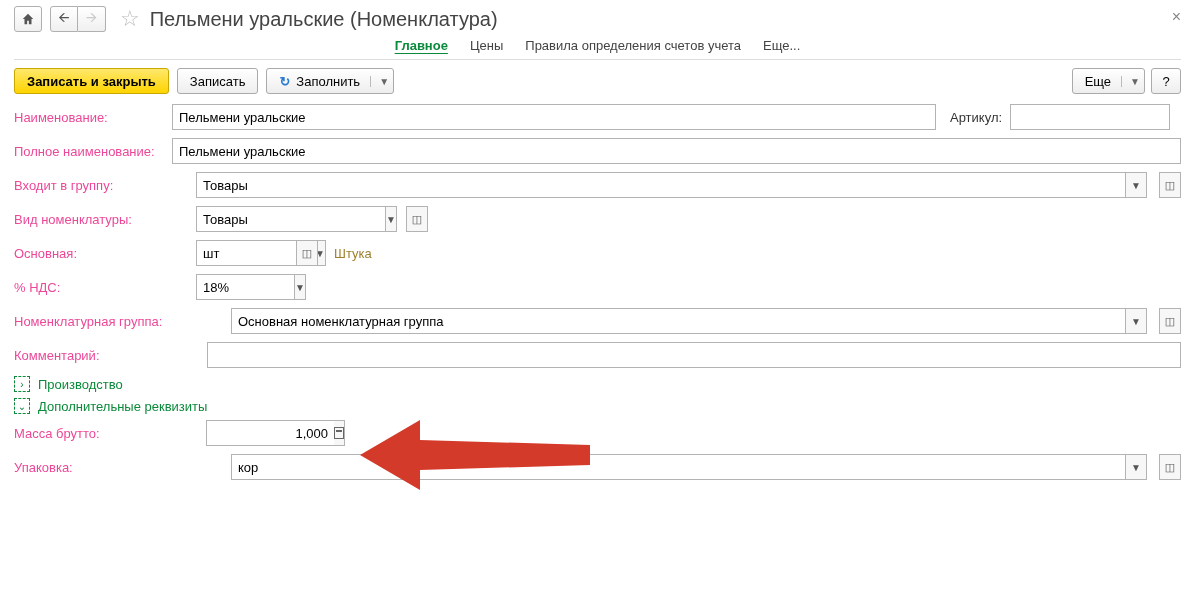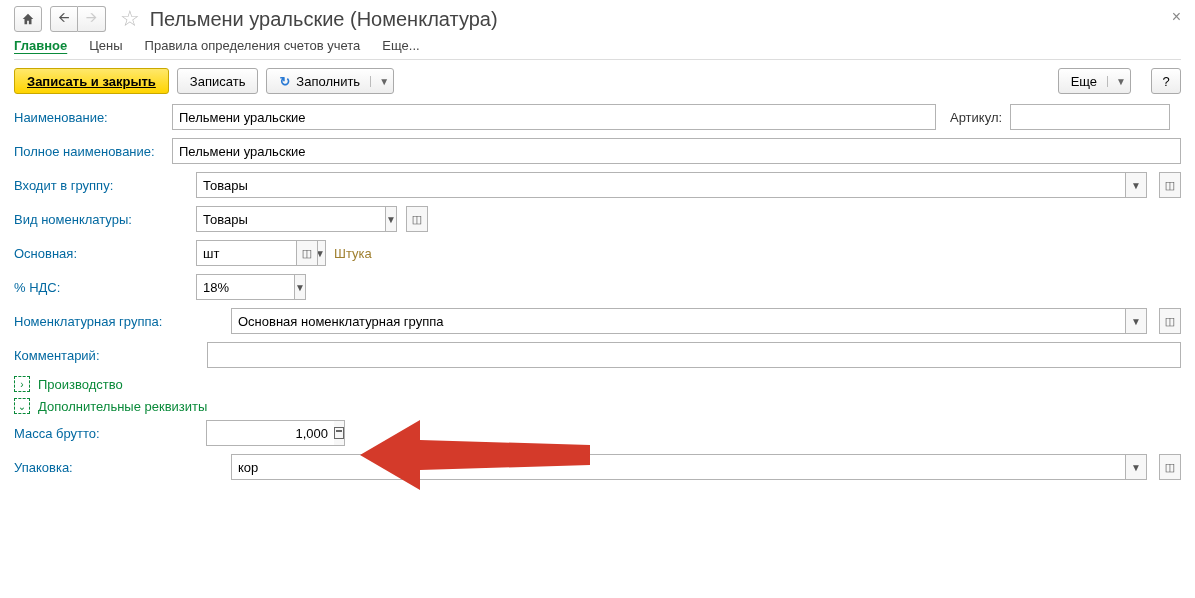--- a/index.html
+++ b/index.html
@@ -21,38 +21,38 @@
     display: inline-flex; align-items: center; justify-content: center;
     cursor: pointer;
     font-size: 14px; color:#555;
   }
   .nav-group { display:inline-flex; margin-left:4px; }
   .nav-group .nav-btn:first-child { border-top-right-radius:0; border-bottom-right-radius:0; }
   .nav-group .nav-btn:last-child { border-top-left-radius:0; border-bottom-left-radius:0; border-left:none; }
   .star-icon { color:#bbb; font-size:22px; margin: 0 6px 0 10px; }
   .title { font-size: 20px; color:#444; }
   .close-x { position:absolute; right:14px; top:8px; font-size:16px; color:#888; cursor:pointer; }
-  .tabs { display:flex; gap:22px; border-bottom:1px solid #ddd; padding-bottom:6px; margin-bottom:8px;}
+  .tabs { display:flex; gap:22px; border-bottom:1px solid #ddd; padding-bottom:6px; margin-bottom:8px;justify-content:center;}
   .tab { color:#444; cursor:pointer; }
   .tab.active { color:#0a8a3a; font-weight:bold; text-decoration: underline; text-underline-offset:3px; }
   .toolbar { display:flex; gap:8px; align-items:center; margin-bottom:10px; }
   .btn {
     height:26px; padding:0 12px;
     border:1px solid #aaa; border-radius:3px;
     background:linear-gradient(#fff,#eee);
     display:inline-flex; align-items:center; gap:6px;
     cursor:pointer; font-size:13px;
   }
-  .btn.yellow { background:linear-gradient(#ffe86b,#ffd400); border-color:#c9a800; font-weight:bold;text-decoration:underline;}
+  .btn.yellow { background:linear-gradient(#ffe86b,#ffd400); border-color:#c9a800; font-weight:bold;}
   .btn.split { padding-right:4px;}
   .btn .caret { border-left:1px solid #bbb; padding-left:8px; margin-left:4px; color:#666; font-size:10px;}
-  .toolbar-right { margin-left:auto; display:flex; gap:20px;}
+  .toolbar-right { margin-left:auto; display:flex; gap:6px;}
   .btn.help { width:30px; justify-content:center; padding:0;}
   .form-row { display:flex; align-items:center; margin-bottom:8px; gap:8px;}
-  .label { width:150px; color:#0369a1; flex-shrink:0;}
+  .label { width:150px; color:#ec4899; flex-shrink:0;}
   .label.wide { width:185px; }
   .input {
     height:26px; border:1px solid #b3b3b3; padding:2px 6px;
     font-size:13px; background:#fff;
   }
   .input-group { display:flex;padding-left:24px; }
   .input-group .input { border-right:none; }
   .icon-btn {
     width:22px; height:26px; border:1px solid #b3b3b3;
     display:inline-flex; align-items:center; justify-content:center;

